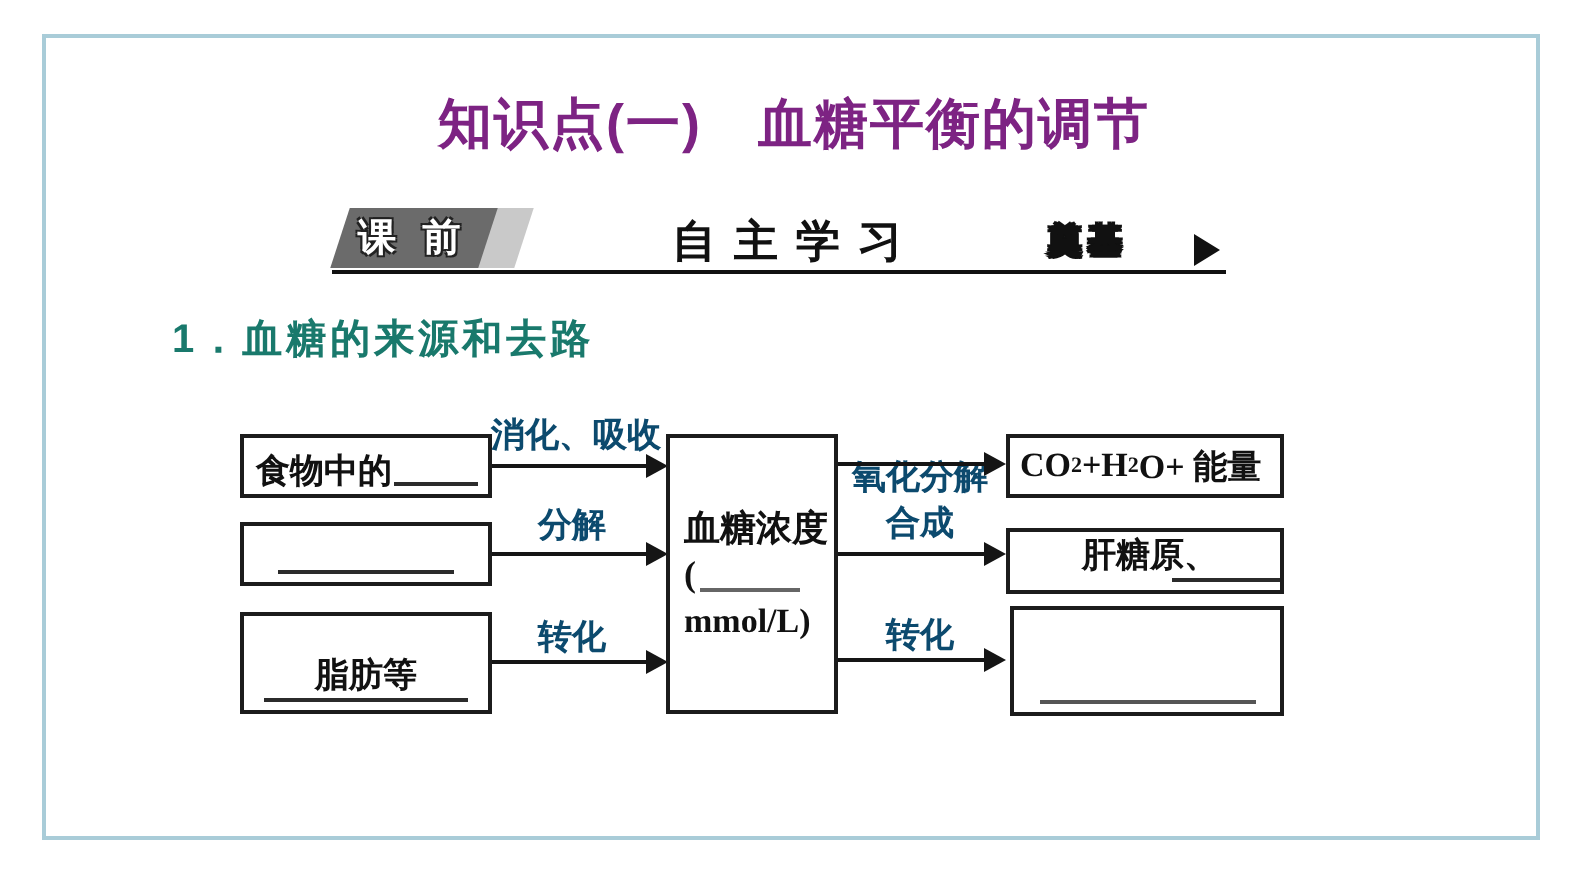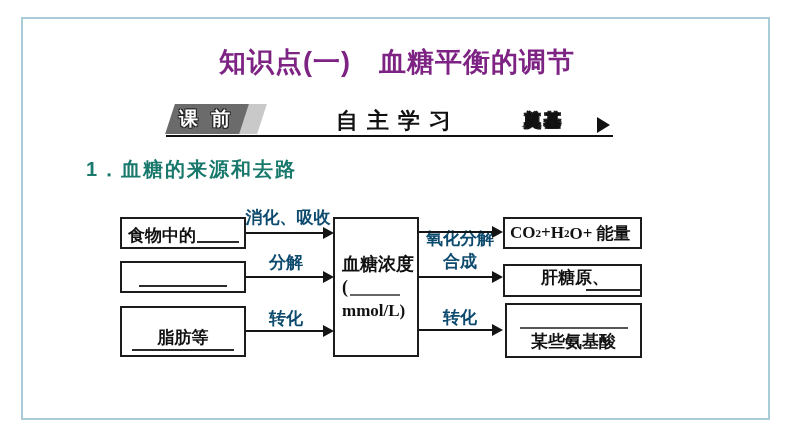--- a/index.html
+++ b/index.html
@@ -169,16 +169,15 @@
         <span>+H</span>
         <sub>2</sub>
         <span>O+ 能量</span>
     </div>
     <div class="dbox" id="r2">
       <span>肝糖原、</span>
       <span class="blank"></span>
     </div>
     <div class="dbox" id="r3">
       <span class="blank"></span>
-      <span>某些氨基酸</span>
     </div>
   </div>
 </div>
 
 </body></html>

